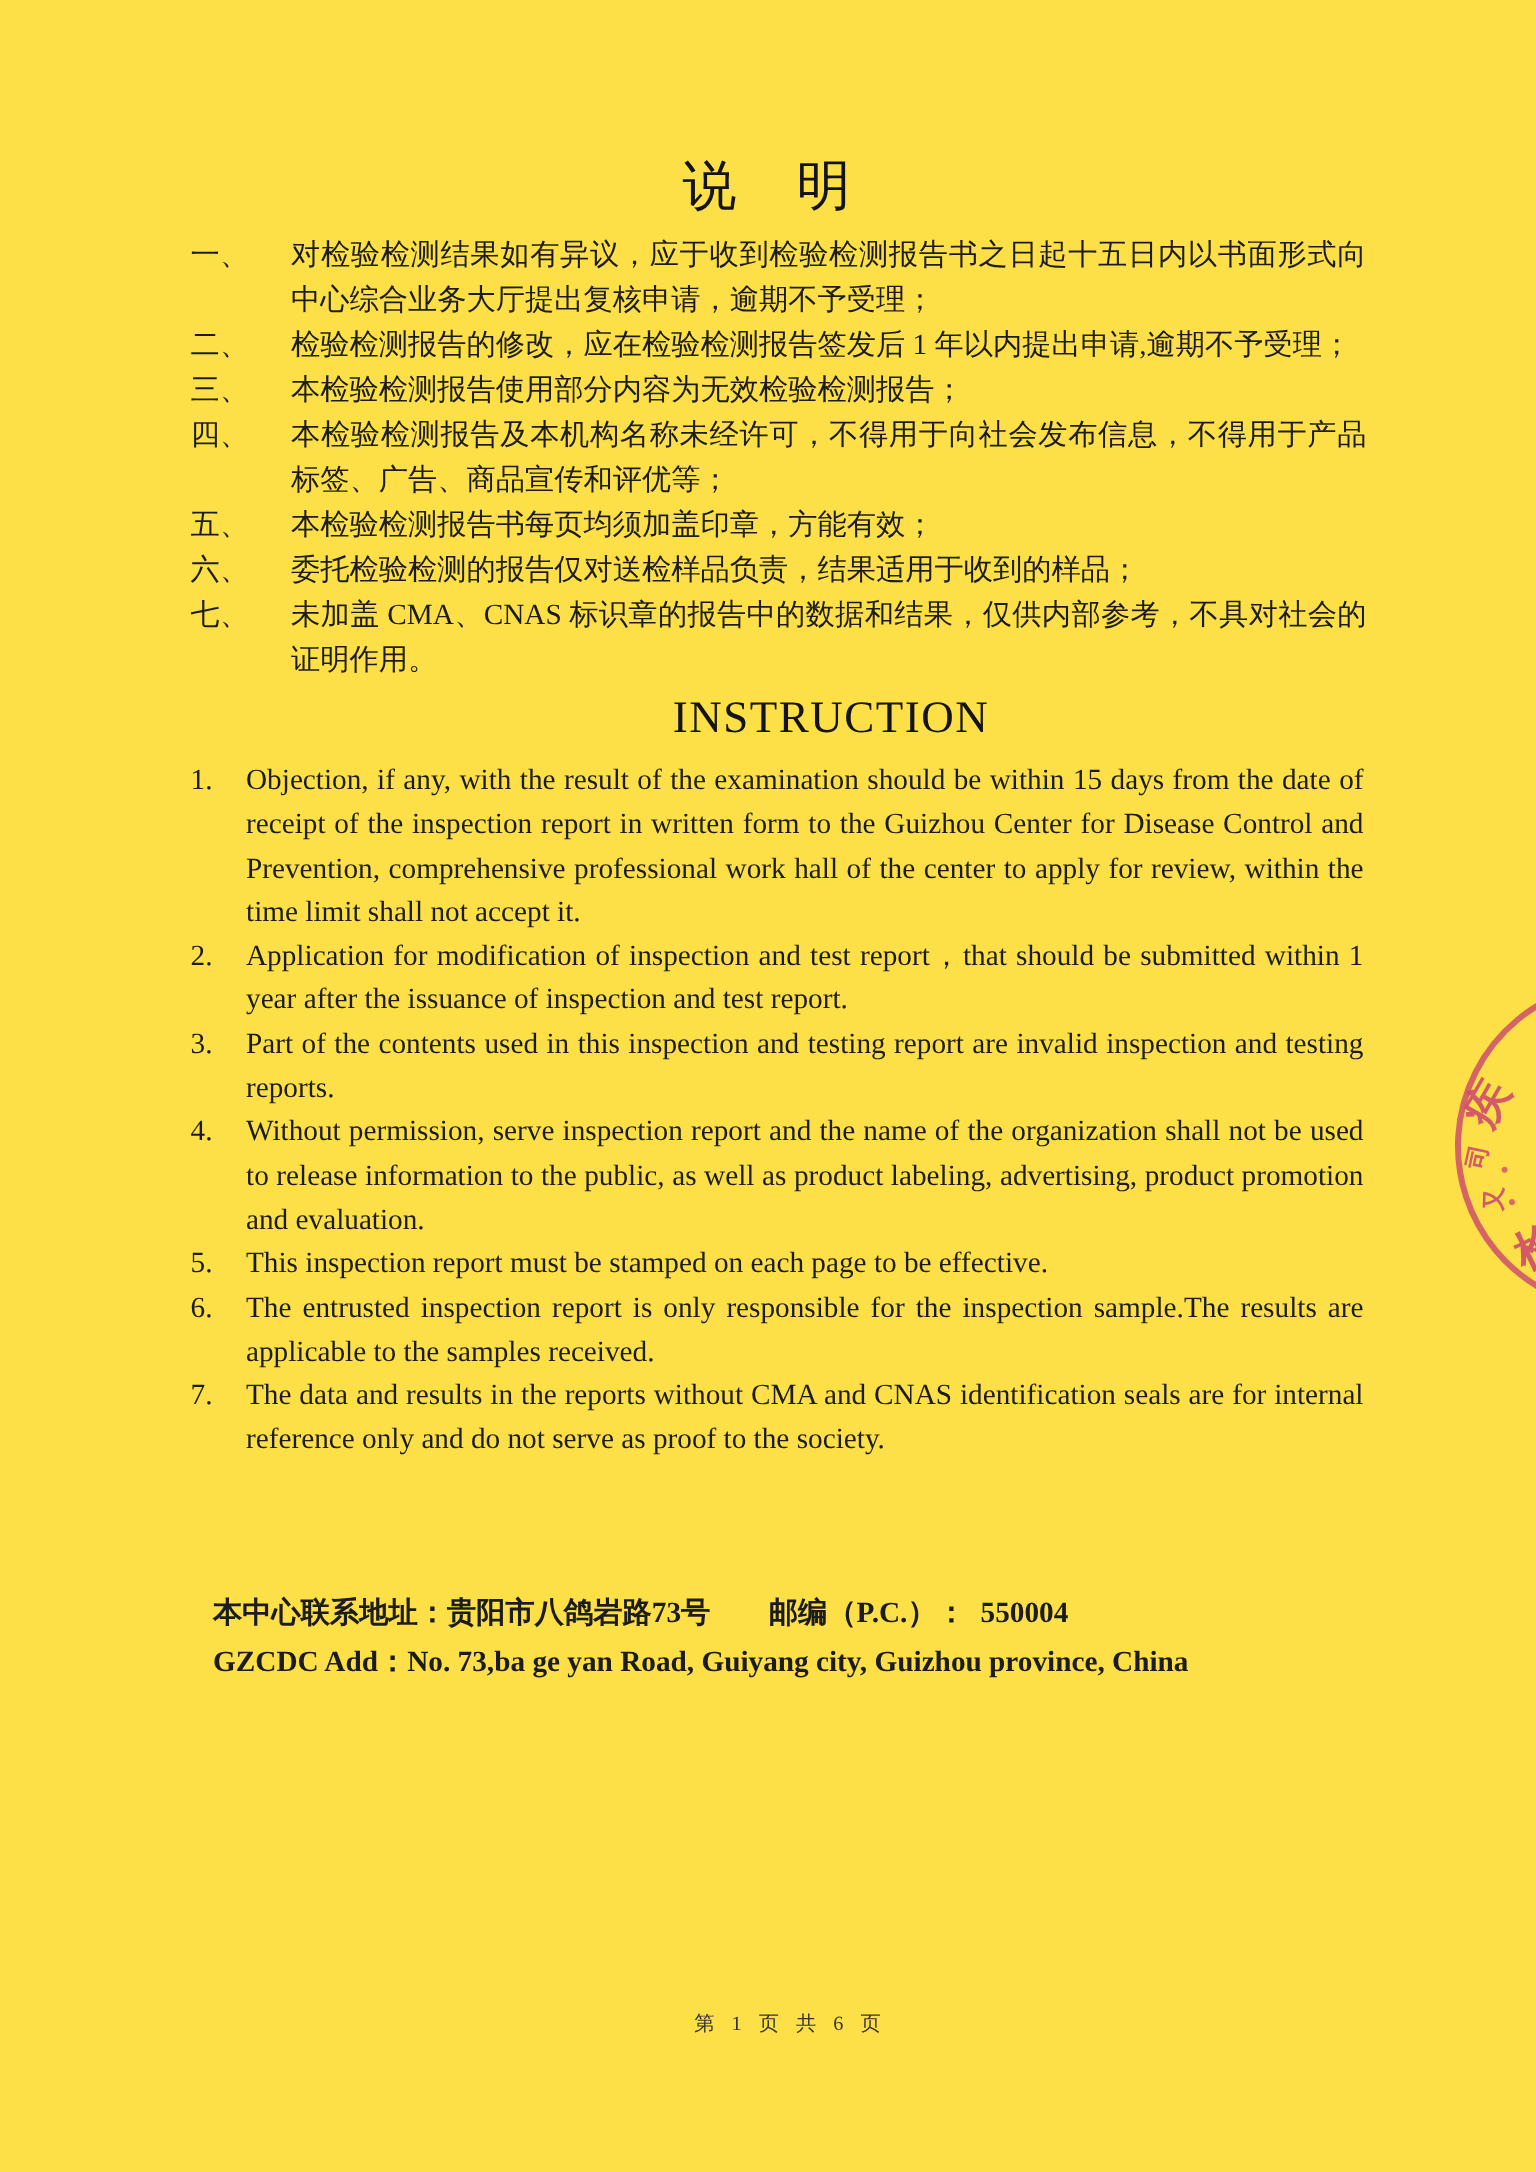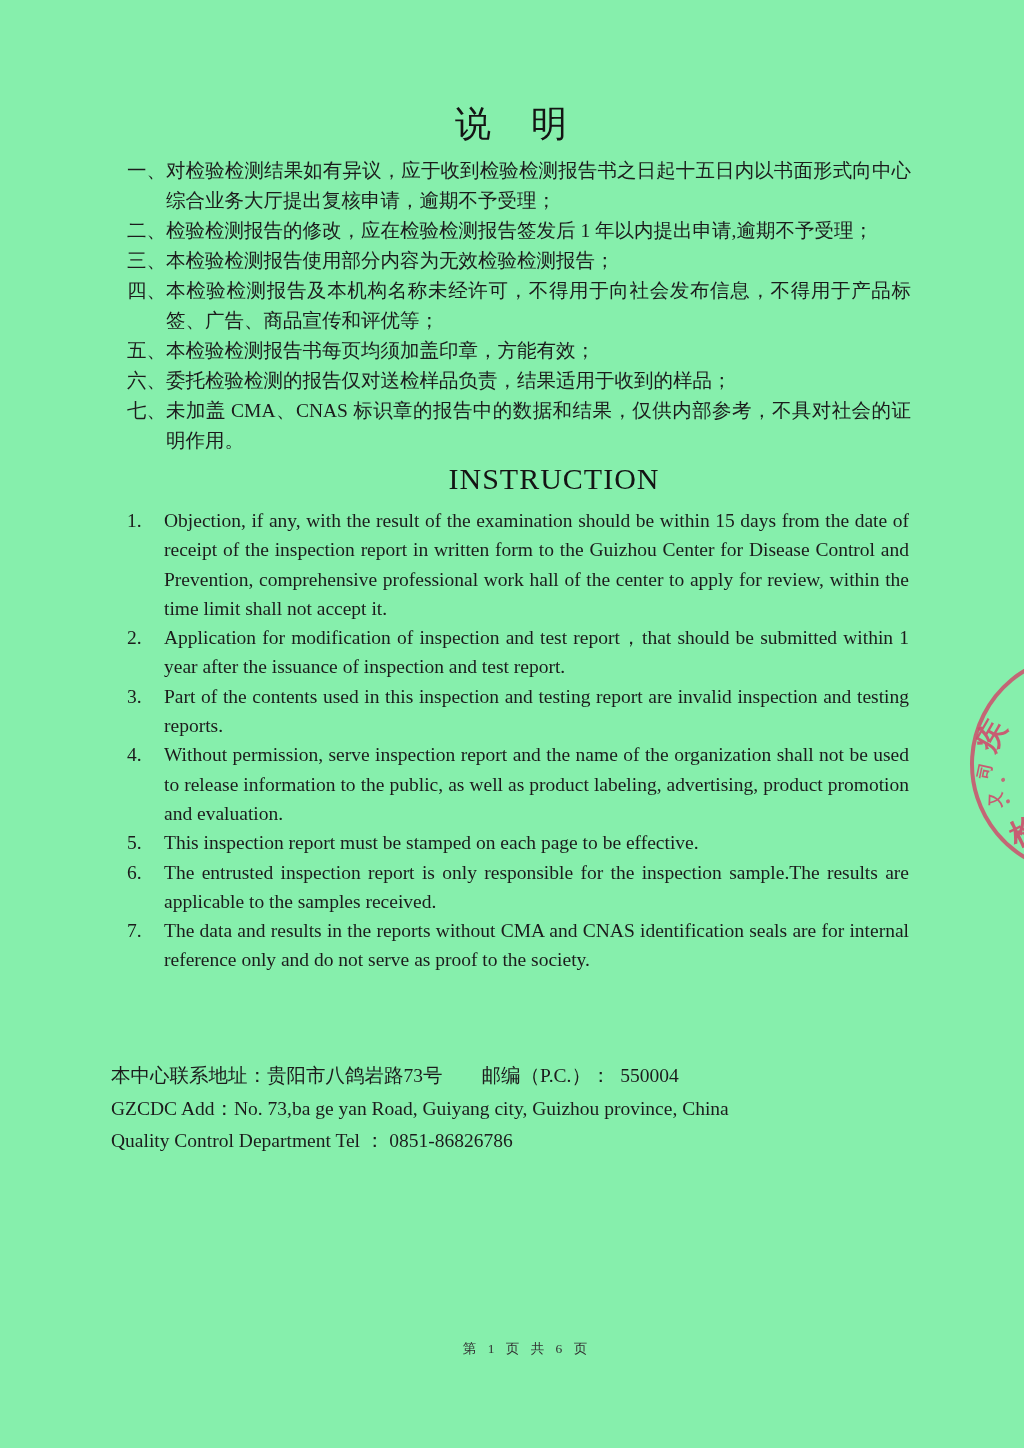--- a/index.html
+++ b/index.html
@@ -4,61 +4,61 @@
 <style>
   html, body { margin: 0; padding: 0; }
   body {
     width: 1024px; height: 1448px;
     background: #e8e8e8;
     font-family: "Liberation Serif", "DejaVu Serif", serif;
   }
   .page {
     position: relative;
     width: 1024px; height: 1448px;
-    background: #86efac;
+    background: #fde047;
     overflow: hidden;
     color: #1c1c1c;
   }
   
   .doc-title {
     position: absolute; top: 100px; left: 0; width: 100%;
     text-align: center;
     font-size: 36px; font-weight: 500;
     letter-spacing: 2px;
     color: #141414;
   }
   
   .cn-list {
     position: absolute; top: 156px; left: 127px; width: 784px;
     font-size: 19.5px; line-height: 30px;
   }
   .cn-item { display: flex; }
   .cn-item .marker { flex: 0 0 39px; }
-  .cn-item .txt { flex: 1 1 auto; text-align: justify; }
+  .cn-item .txt { flex: 1 1 auto; text-align: justify; margin-left: 28px; }
   
   .en-heading {
     position: absolute; top: 462px; left: 0; width: 100%;
     text-align: center;
     font-size: 30px; font-weight: 400;
     letter-spacing: 1px;
     color: #141414;
     padding-left: 42px;
   }
   
   .en-list {
     position: absolute; top: 506px; left: 127px; width: 782px;
     font-size: 19.5px; line-height: 29.3px;
   }
   .en-item { display: flex; }
   .en-item .marker { flex: 0 0 37px; }
   .en-item .txt { flex: 1 1 auto; text-align: justify; }
   
   .contact {
-    position: absolute; top: 1060px; left: 111px; width: 800px;
-    font-size: 19.5px; line-height: 32.5px;
+    position: absolute; top: 1060px; left: 142px; width: 800px;
+    font-size: 19.5px; line-height: 32.5px; font-weight: bold;
   }
   .contact-line { white-space: pre-wrap; }
   
   .footer {
     position: absolute; top: 1340px; left: 0; width: 100%;
     text-align: center;
     font-size: 13.5px;
     letter-spacing: 4px;
     color: #333;
     margin-left: 15px;
@@ -152,21 +152,20 @@
     </div>
     <div class="en-item">
       <span class="marker">7.</span>
       <span class="txt">The data and results in the reports without CMA and CNAS identification seals are for internal reference only and do not serve as proof to the society.</span>
     </div>
   </div>
 
   <div class="contact">
     <div class="contact-line">本中心联系地址：贵阳市八鸽岩路73号　　邮编（P.C.）：  550004</div>
     <div class="contact-line">GZCDC Add：No. 73,ba ge yan Road, Guiyang city, Guizhou province, China</div>
-    <div class="contact-line">Quality Control Department Tel ： 0851-86826786</div>
   </div>
 
   <div class="footer">第 1 页 共 6 页</div>
 
   <div class="stamp">
     <span class="s-char s1">疾</span>
     <span class="s-char s2">司</span>
     <span class="s-char s3">又</span>
     <span class="s-char s4">检</span>
     <span class="s-dot1"></span>

